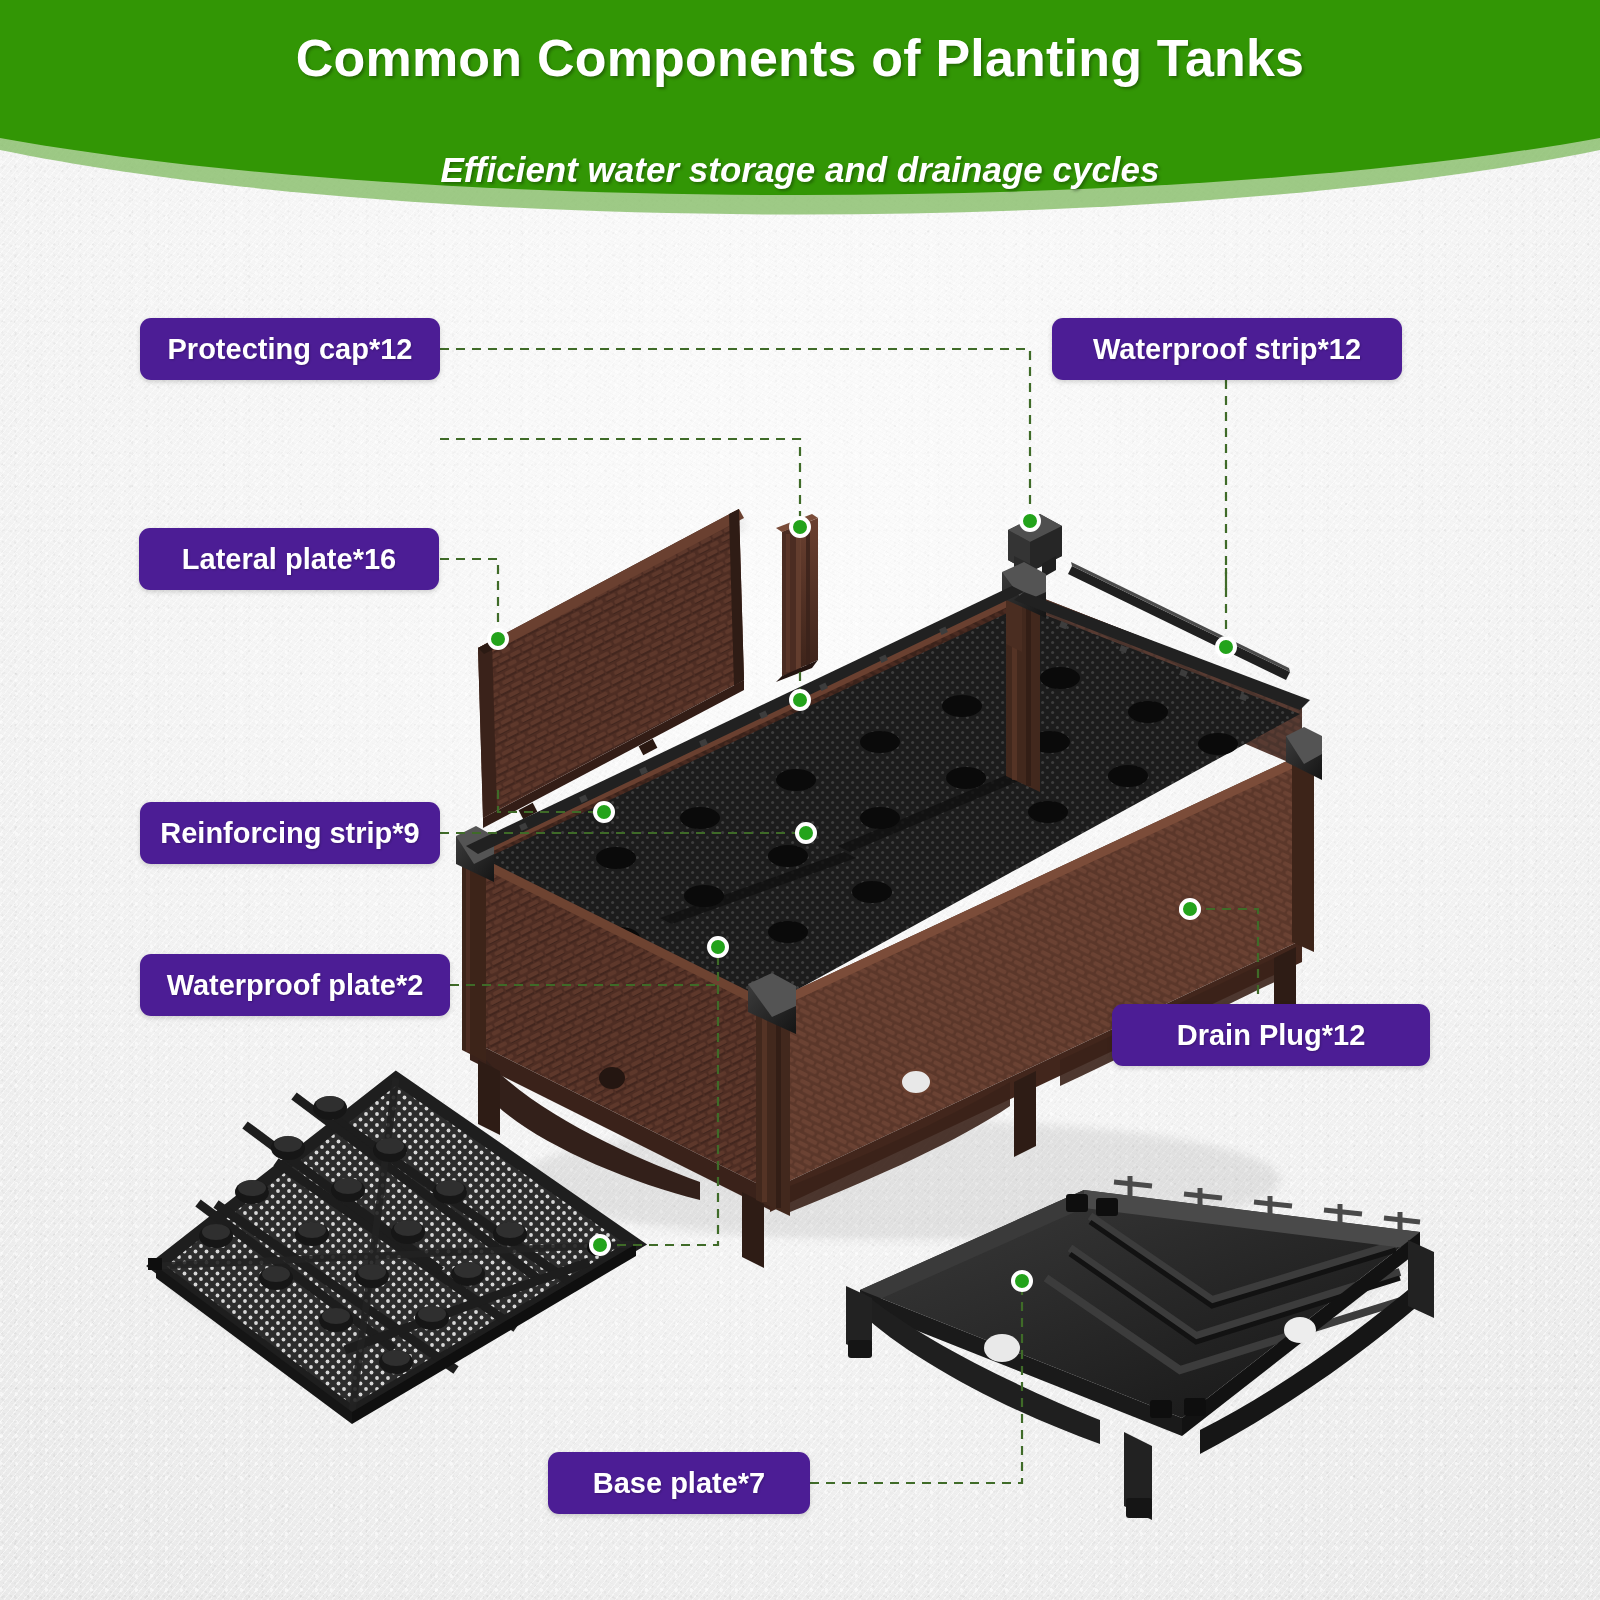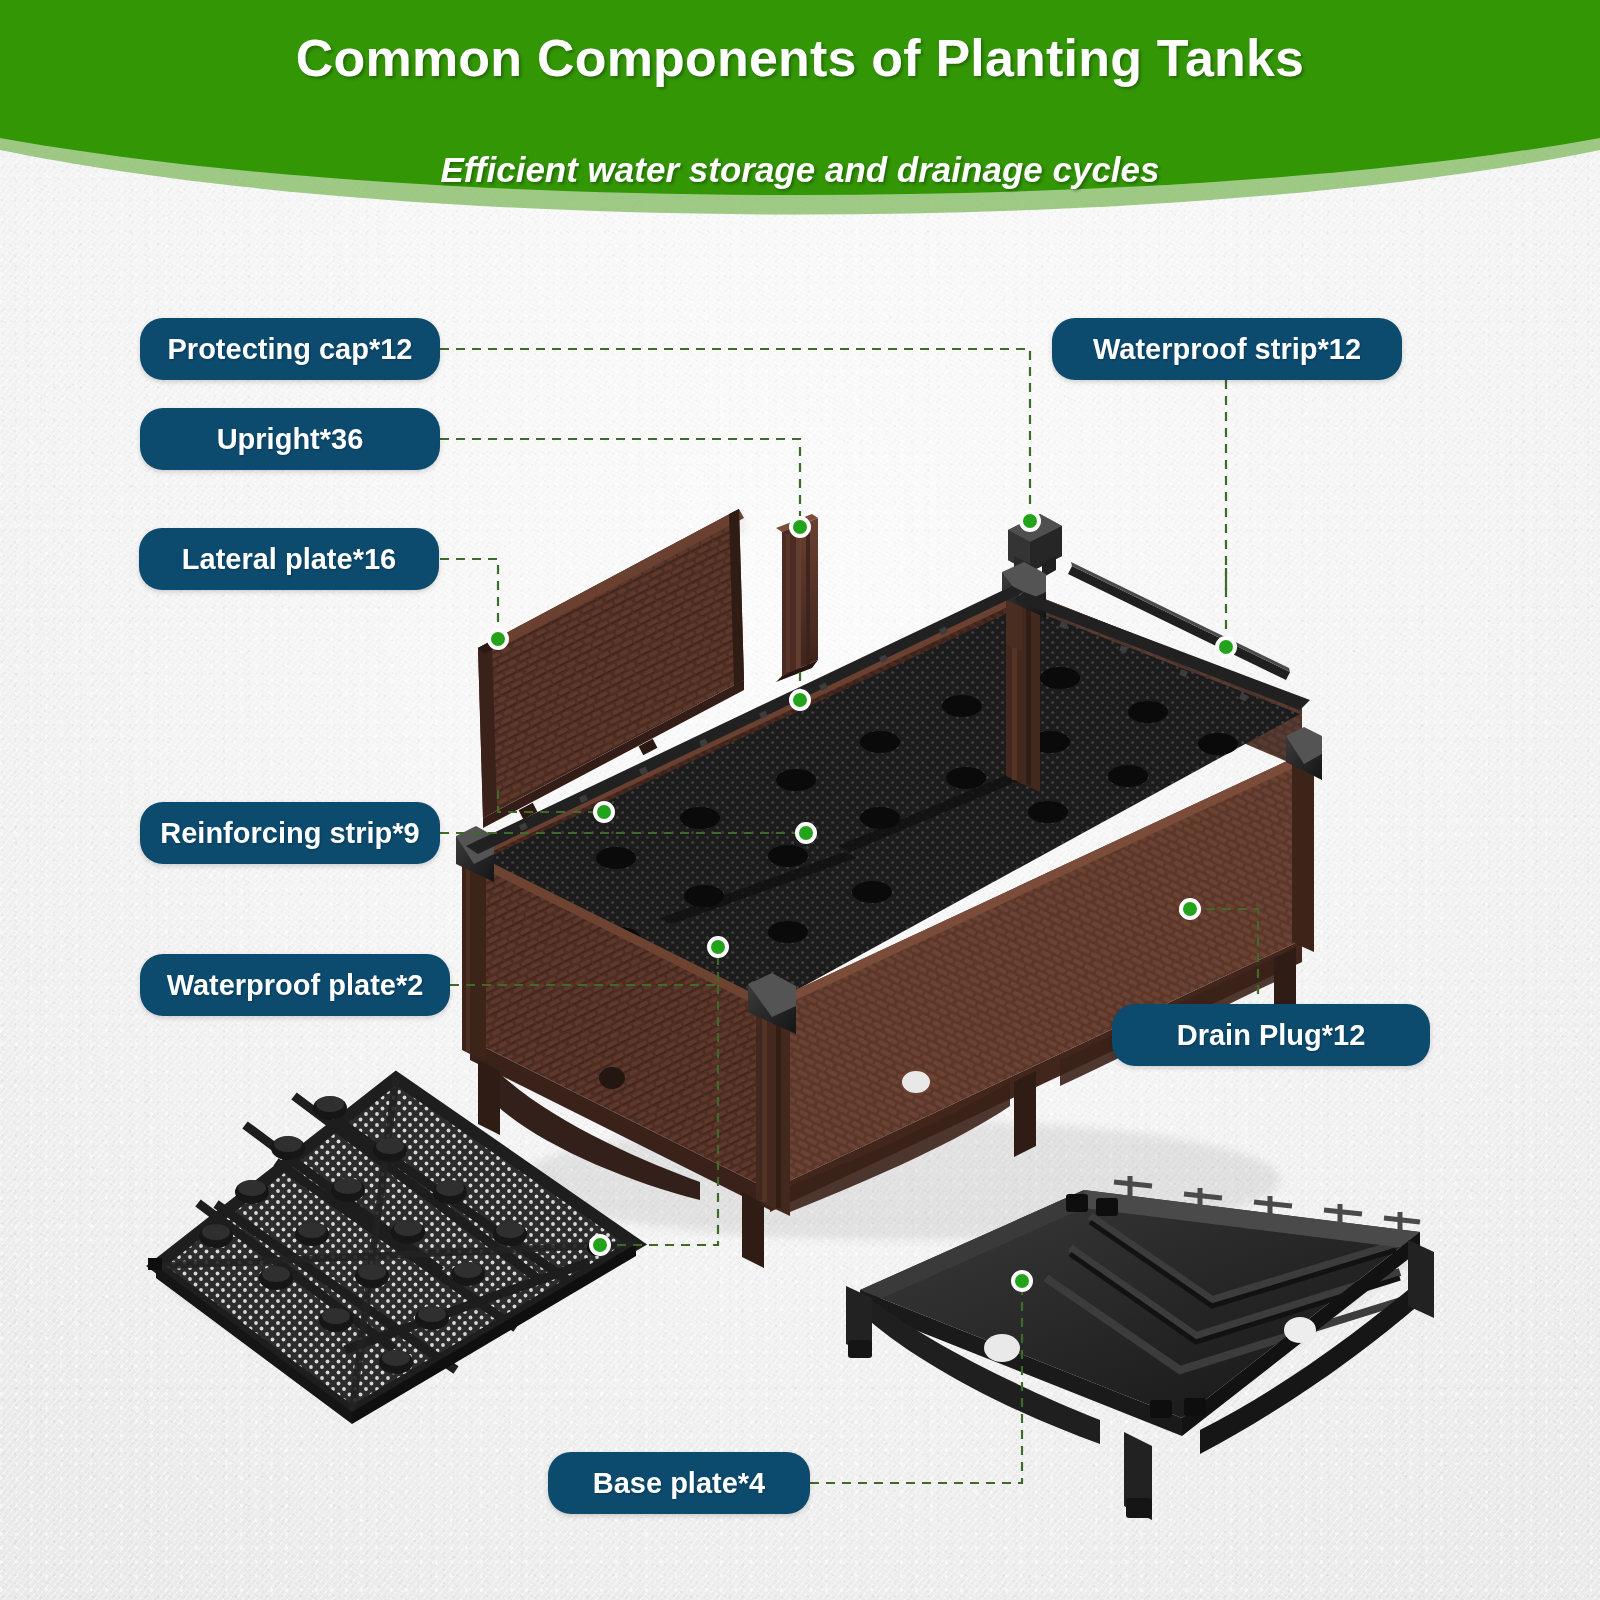--- a/index.html
+++ b/index.html
@@ -37,21 +37,21 @@
   .hdr-title,.hdr-sub{
     position:absolute;left:0;width:1600px;text-align:center;color:#fff;
     text-shadow:2px 2px 3px rgba(0,0,0,.30);
   }
   .hdr-title{top:28px;font-size:52px;font-weight:bold;letter-spacing:.2px;}
   .hdr-sub{top:110px;font-size:35px;font-style:italic;font-weight:600;margin-top:40px;}
 
   
   .pill{
     position:absolute;display:flex;align-items:center;justify-content:center;
-    background:#0c4a6e;border-radius:23px;color:#fff;
+    background:#4c1d95;border-radius:11px;color:#fff;
     font-size:29px;font-weight:600;white-space:nowrap;
     box-shadow:0 2px 5px rgba(0,0,0,.16);
     text-shadow:1px 1px 2px rgba(0,0,0,.22);
     padding:0 10px;box-sizing:border-box;
   }
 
   
   #leaders{position:absolute;left:0;top:0;width:1600px;height:1600px;pointer-events:none;}
   .dash{fill:none;stroke:#3f6b28;stroke-width:2.2;stroke-dasharray:9 7;}
   .node{fill:#23a31b;stroke:#ffffff;stroke-width:4;}
@@ -445,34 +445,31 @@
       <path d="M0,0 H1600 V150 C1180,236 420,236 0,150 Z" fill="#7fb95f" opacity=".75"></path>
       <path d="M0,0 H1600 V138 C1180,214 420,214 0,138 Z" fill="#329605"></path>
     </svg>
     <div class="hdr-title">Common Components of Planting Tanks</div>
     <div class="hdr-sub">Efficient water storage and drainage cycles</div>
   </div>
 
   <div class="pill" style="left:140px;top:318px;width:300px;height:62px;">
     <span>Protecting cap*12</span>
   </div>
-  <div class="pill" style="left:140px;top:408px;width:300px;height:62px;">
-    <span>Upright*36</span>
-  </div>
   <div class="pill" style="left:139px;top:528px;width:300px;height:62px;">
     <span>Lateral plate*16</span>
   </div>
   <div class="pill" style="left:140px;top:802px;width:300px;height:62px;">
     <span>Reinforcing strip*9</span>
   </div>
   <div class="pill" style="left:140px;top:954px;width:310px;height:62px;">
     <span>Waterproof plate*2</span>
   </div>
   <div class="pill" style="left:1052px;top:318px;width:350px;height:62px;text-align:center;">
     <span>Waterproof strip*12</span>
   </div>
   <div class="pill" style="left:1112px;top:996px;width:318px;height:62px;margin-top:8px;">
     <span>Drain Plug*12</span>
   </div>
   <div class="pill" style="left:548px;top:1452px;width:262px;height:62px;">
-    <span>Base plate*4</span>
+    <span>Base plate*7</span>
   </div>
 </div>
 
 </body></html>

